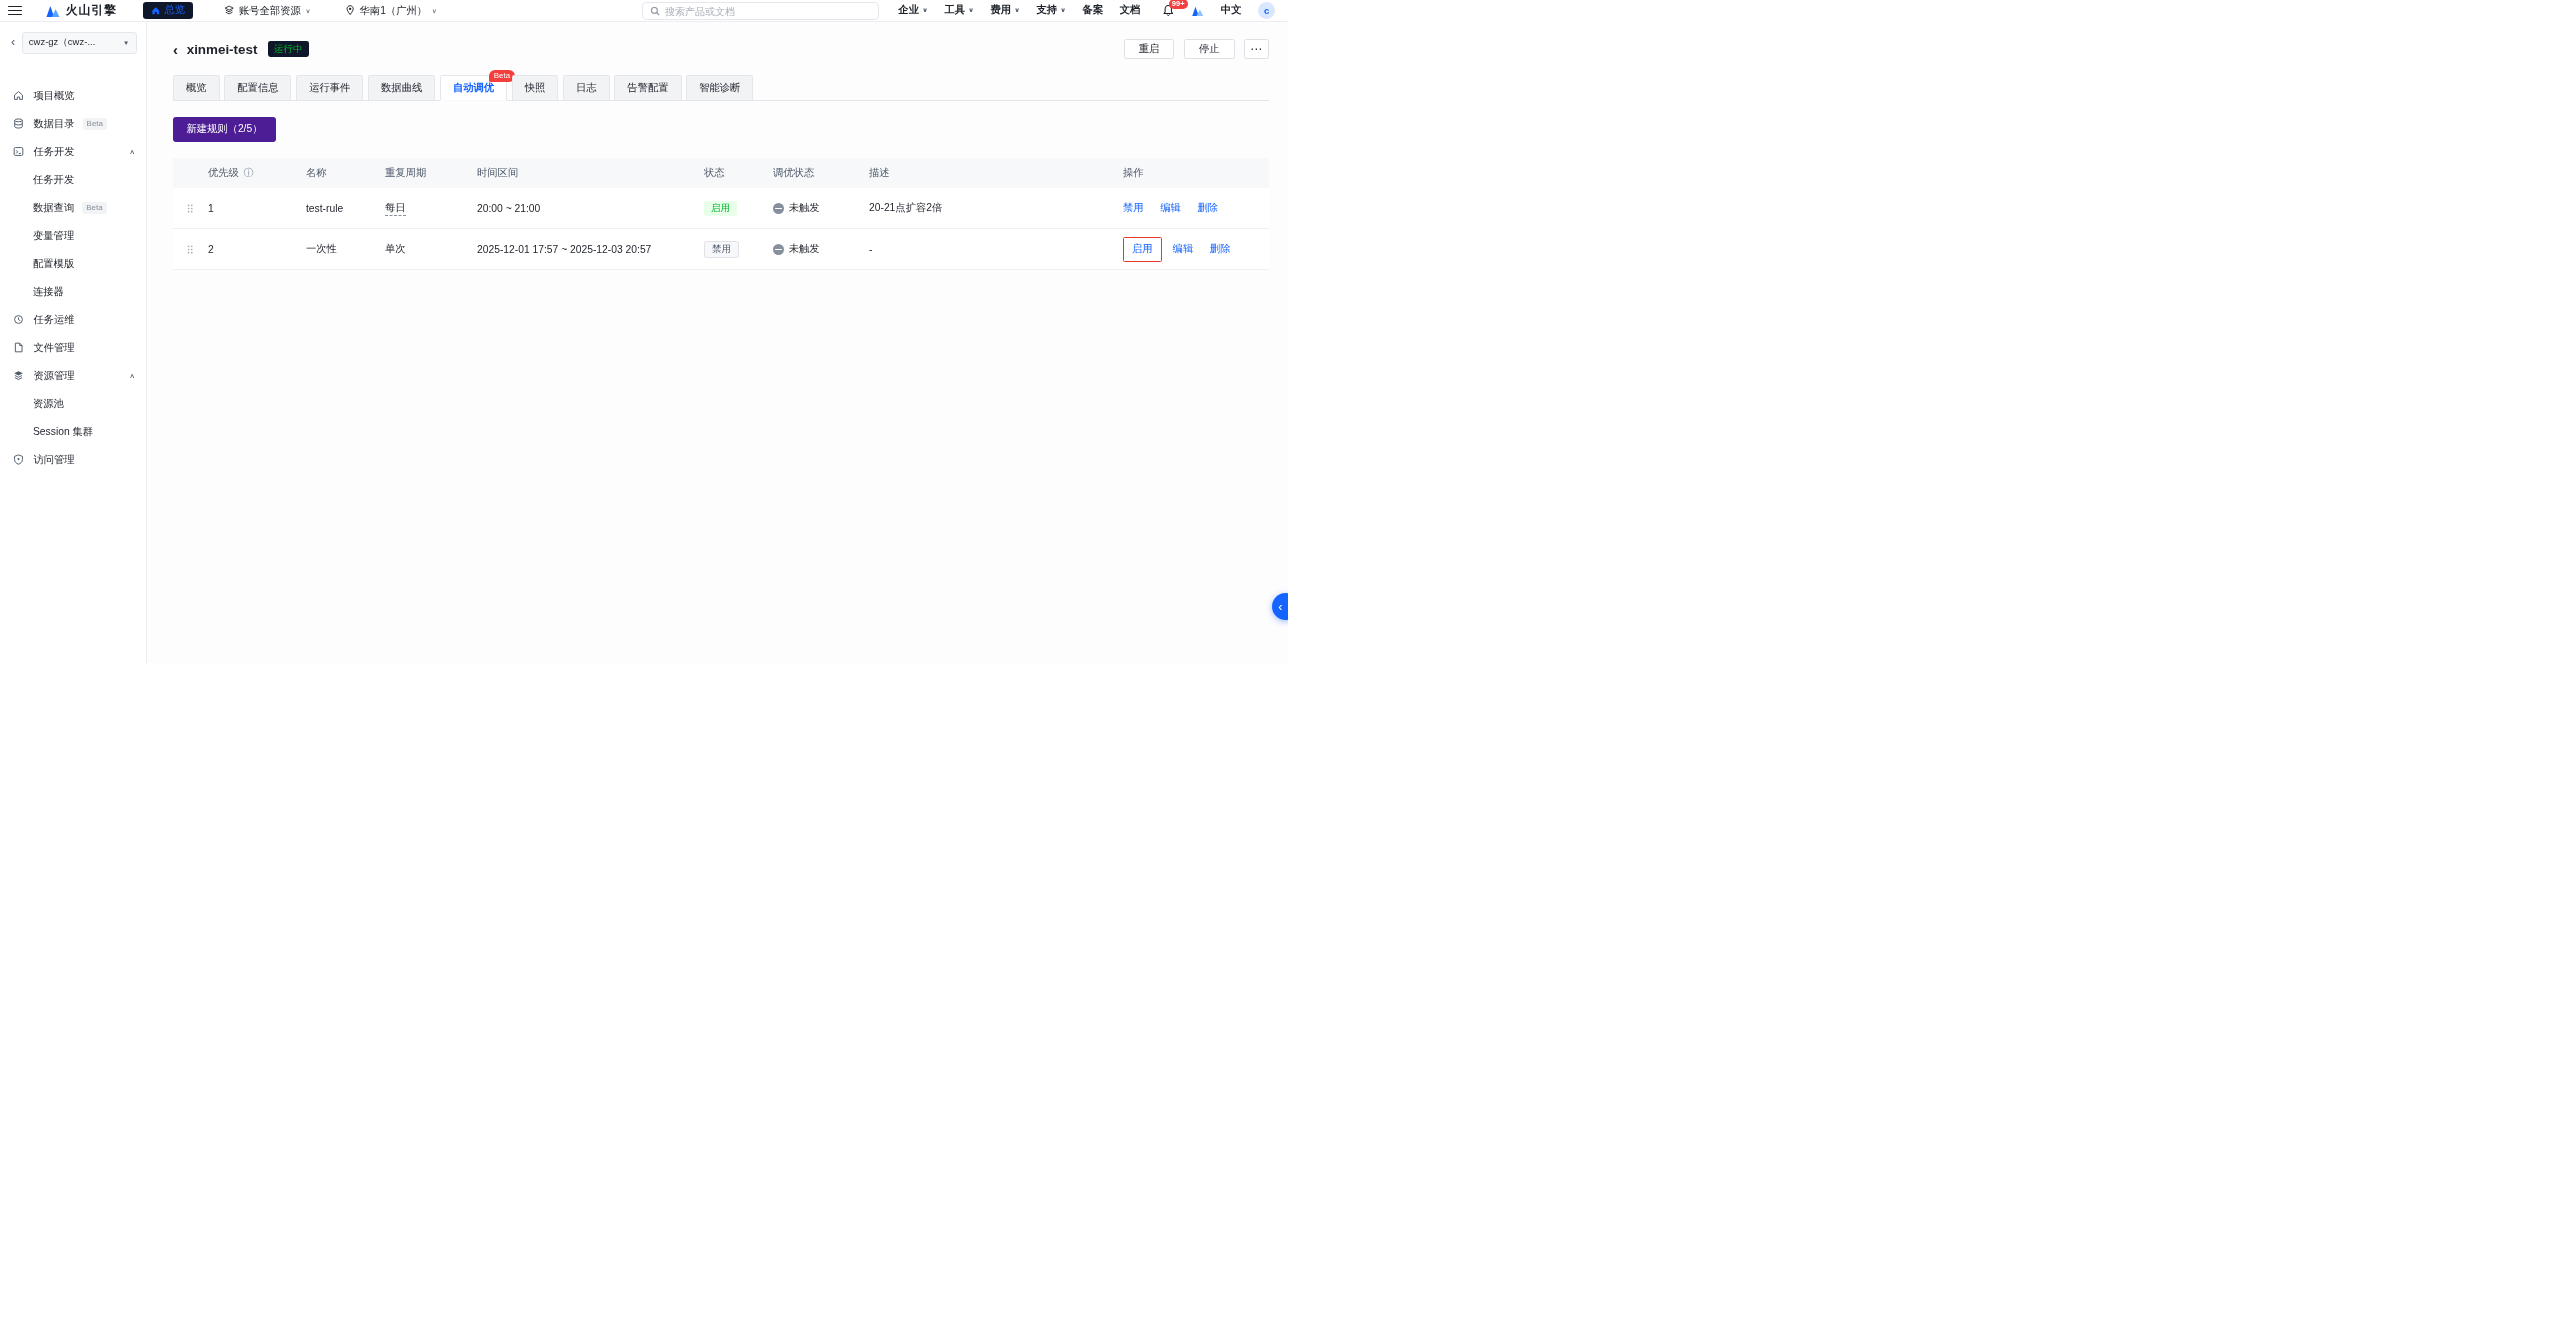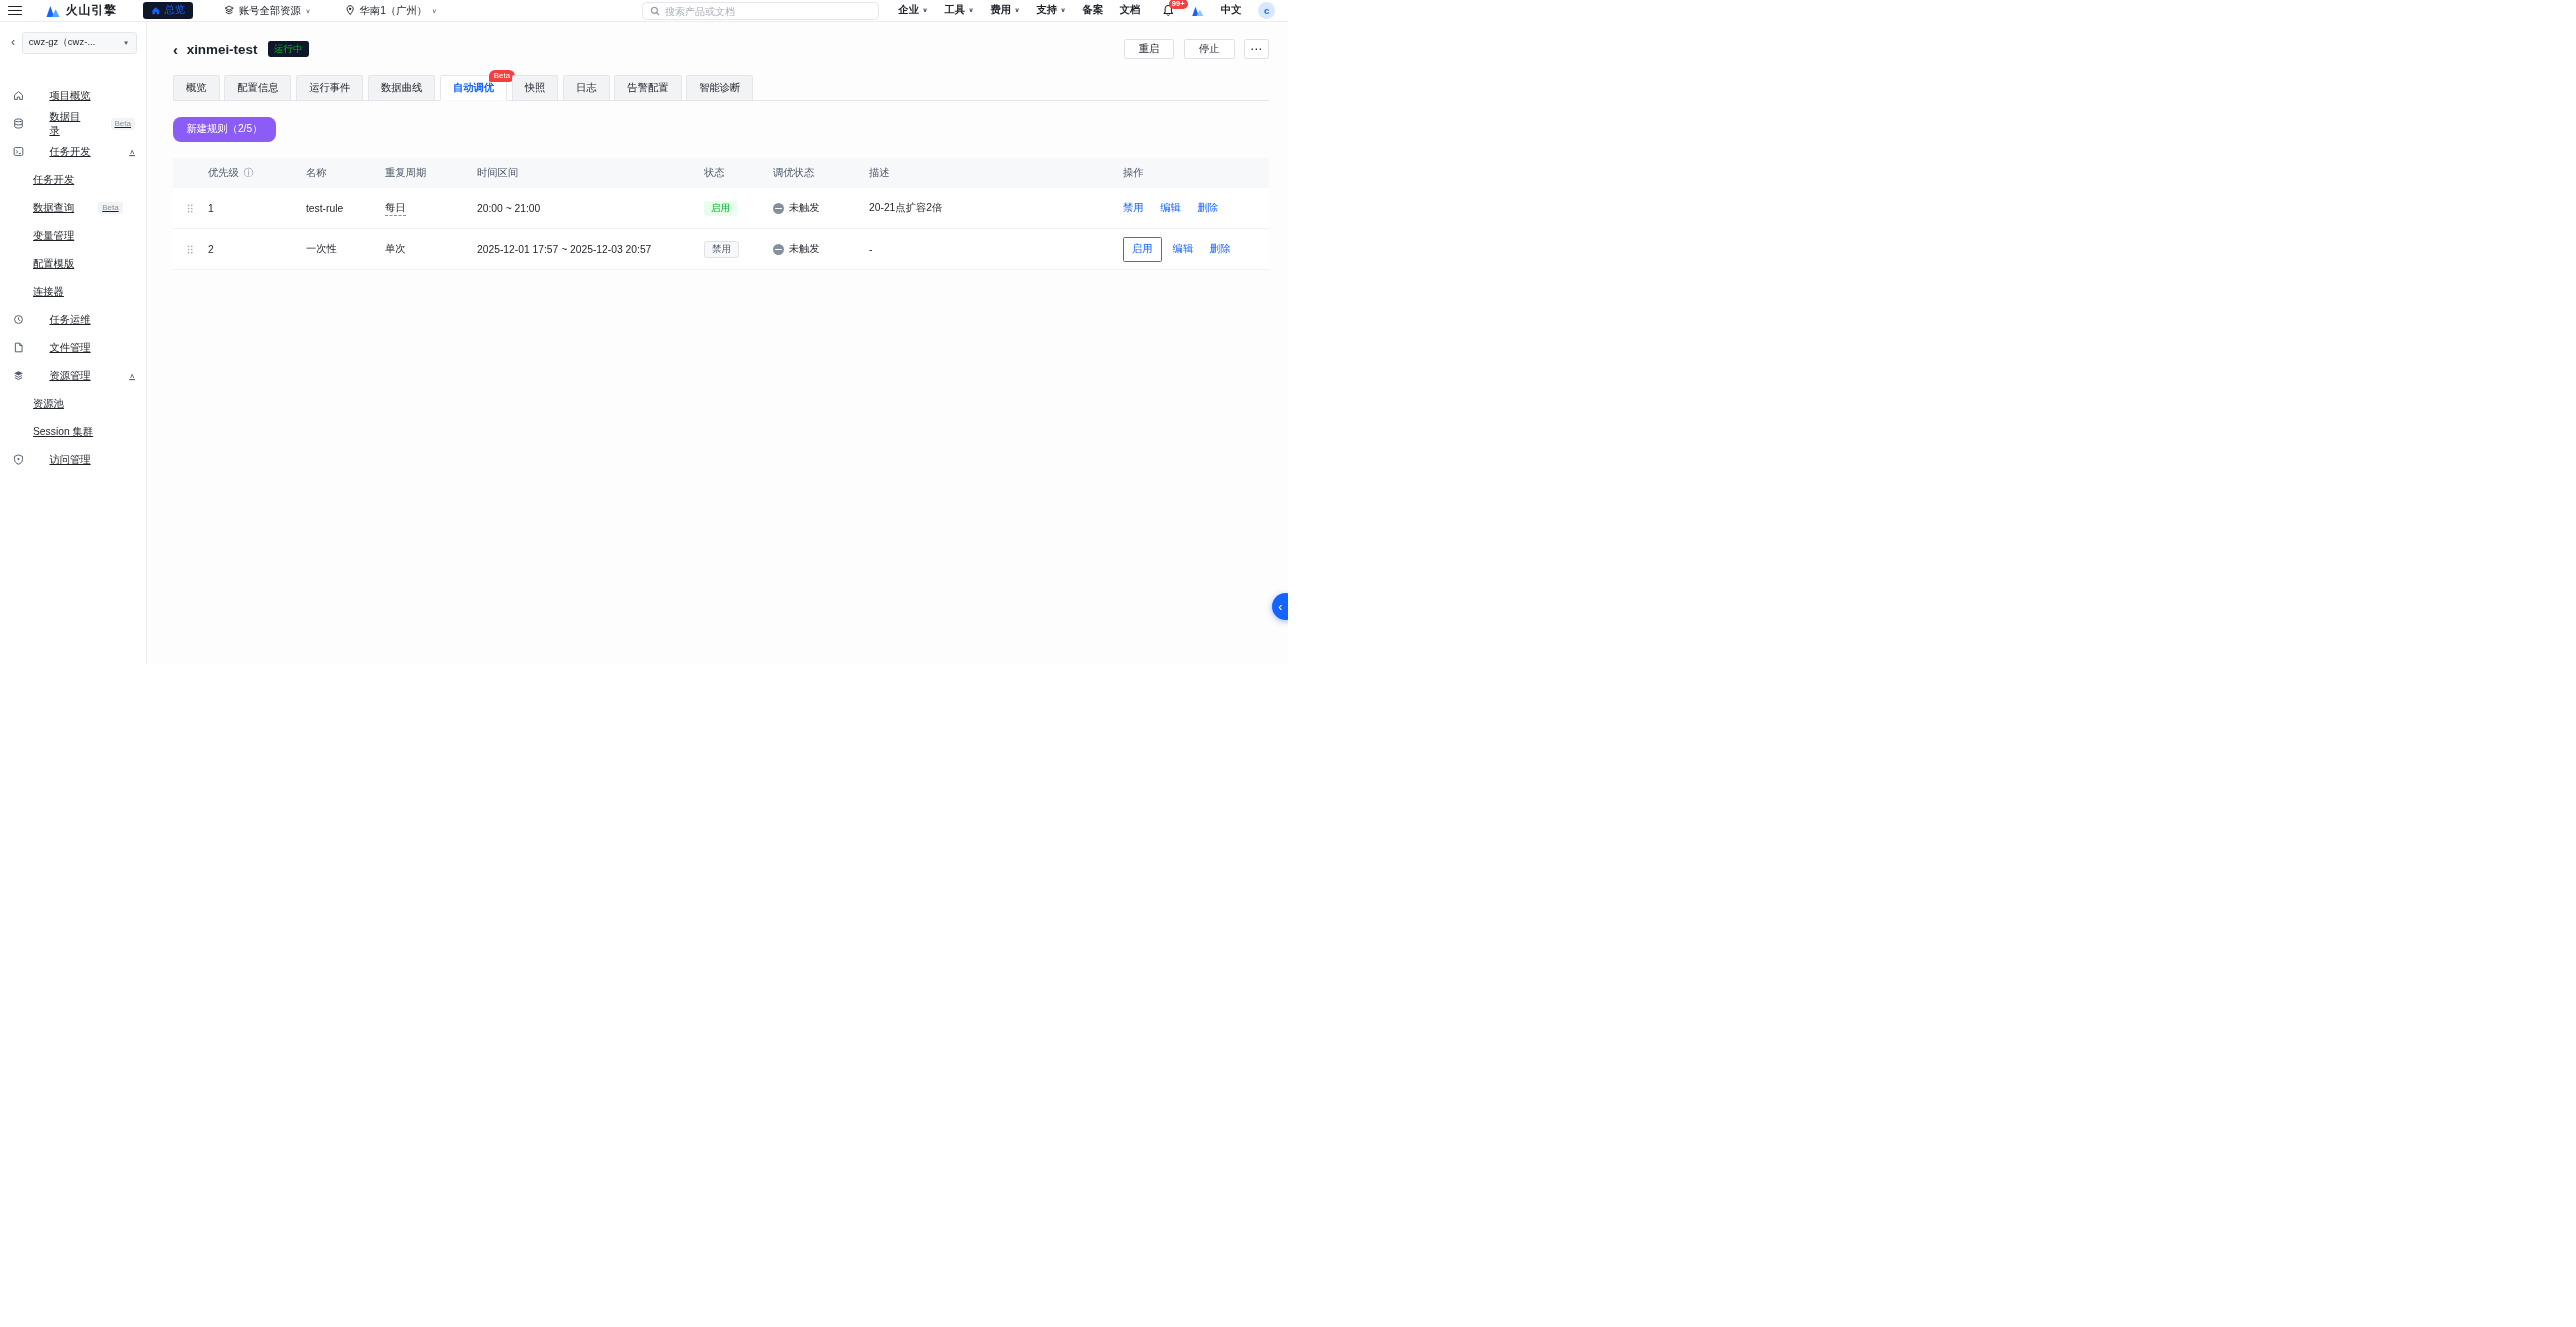--- a/index.html
+++ b/index.html
@@ -42,22 +42,22 @@
   .sidebar { width: 147px; background: #fff; border-right: 0.8px solid #ebedf0; padding-top: 8px; flex-shrink: 0; }
   .main { flex: 1; background: #fdfdfe; position: relative; }
 
   
   .project-row { display: flex; align-items: center; gap: 6.3px; padding: 1.6px 9.5px 8px 11px; }
   .back-btn { color: #4e5969; font-size: 12.6px; cursor: pointer; line-height: 1; }
   .project-select { flex: 1; height: 22px; background: #f7f8fa; border: 0.8px solid #e5e6eb; border-radius: 3.2px;
     display: flex; align-items: center; justify-content: space-between; padding: 0 6.3px; font-size: 9.5px; cursor: pointer; }
   .sel-caret { font-size: 6.3px; color: #4e5969; }
   .menu { padding-top: 20.5px; }
-  .menu-item { height: 28px; display: flex; align-items: center; gap: 24px; padding: 0 11px 0 13.4px;
-    font-size: 10.3px; color: #1d2129; cursor: pointer; text-decoration: underline; }
+  .menu-item { height: 28px; display: flex; align-items: center; gap: 8px; padding: 0 11px 0 13.4px;
+    font-size: 10.3px; color: #1d2129; cursor: pointer; }
   .menu-item .mi-icon { width: 12px; height: 12px; display: inline-flex; color: #4e5969; flex-shrink: 0; }
   .menu-item.child { padding-left: 33px; }
   .beta { font-size: 8px; color: #86909c; background: #f2f3f5; border-radius: 2.4px; padding: 0.8px 4px; line-height: 10.3px; }
   .group-caret { margin-left: auto; font-size: 8px; color: #4e5969; transform: scaleY(.8); }
 
   
   .page-header { display: flex; align-items: center; padding: 17.4px 19px 0 26px; }
   .back-chevron { font-size: 15px; font-weight: 700; margin-right: 8.7px; cursor: pointer; line-height: 1; }
   .page-title { font-size: 13.4px; font-weight: 700; }
   .status-badge { margin-left: 10.3px; font-size: 9.5px; color: #00b42a; background: #0f172a; padding: 1.6px 6.3px; border-radius: 2.4px; }
@@ -76,21 +76,21 @@
     font-weight: 400; line-height: 1; padding: 2px 4.7px; border-radius: 6.3px 6.3px 6.3px 1.6px; }
 
   
   .subtabs { display: flex; gap: 30px; margin: 0 19px 0 26px; padding-top: 12px; border-bottom: 0.8px solid #eceef1; }
   .subtab { padding-bottom: 10.3px; font-size: 11px; cursor: pointer; position: relative; color: #1d2129; }
   .subtab.active { color: #1664ff; font-weight: 700; }
   .subtab.active::after { content: ""; position: absolute; left: 0; right: 0; bottom: -0.8px; height: 1.6px; background: #1664ff; }
 
   
   .content { padding: 16px 19px 0 26px; }
-  .primary-btn { height: 25px; padding: 0 13.4px; background: #8b5cf6; color: #fff; border: none; border-radius: 8px;
+  .primary-btn { height: 25px; padding: 0 13.4px; background: #4c1d95; color: #fff; border: none; border-radius: 3px;
     font-size: 10.3px; cursor: pointer; font-family: "Liberation Sans", "DejaVu Sans", sans-serif; }
 
   .table { margin-top: 16.6px; }
   .thead { display: flex; align-items: center; height: 30px; background: #f7f8fa; color: #4e5969; }
   .trow { display: flex; align-items: center; height: 41px; background: #fff; border-bottom: 0.8px solid #f0f1f4; }
   .col { display: flex; align-items: center; gap: 4.7px; padding-right: 9.5px; }
   .col-handle { width: 35px; justify-content: center; padding-right: 0; }
   .col-priority { width: 98px; }
   .col-name { width: 79px; }
   .col-cycle { width: 92px; }

